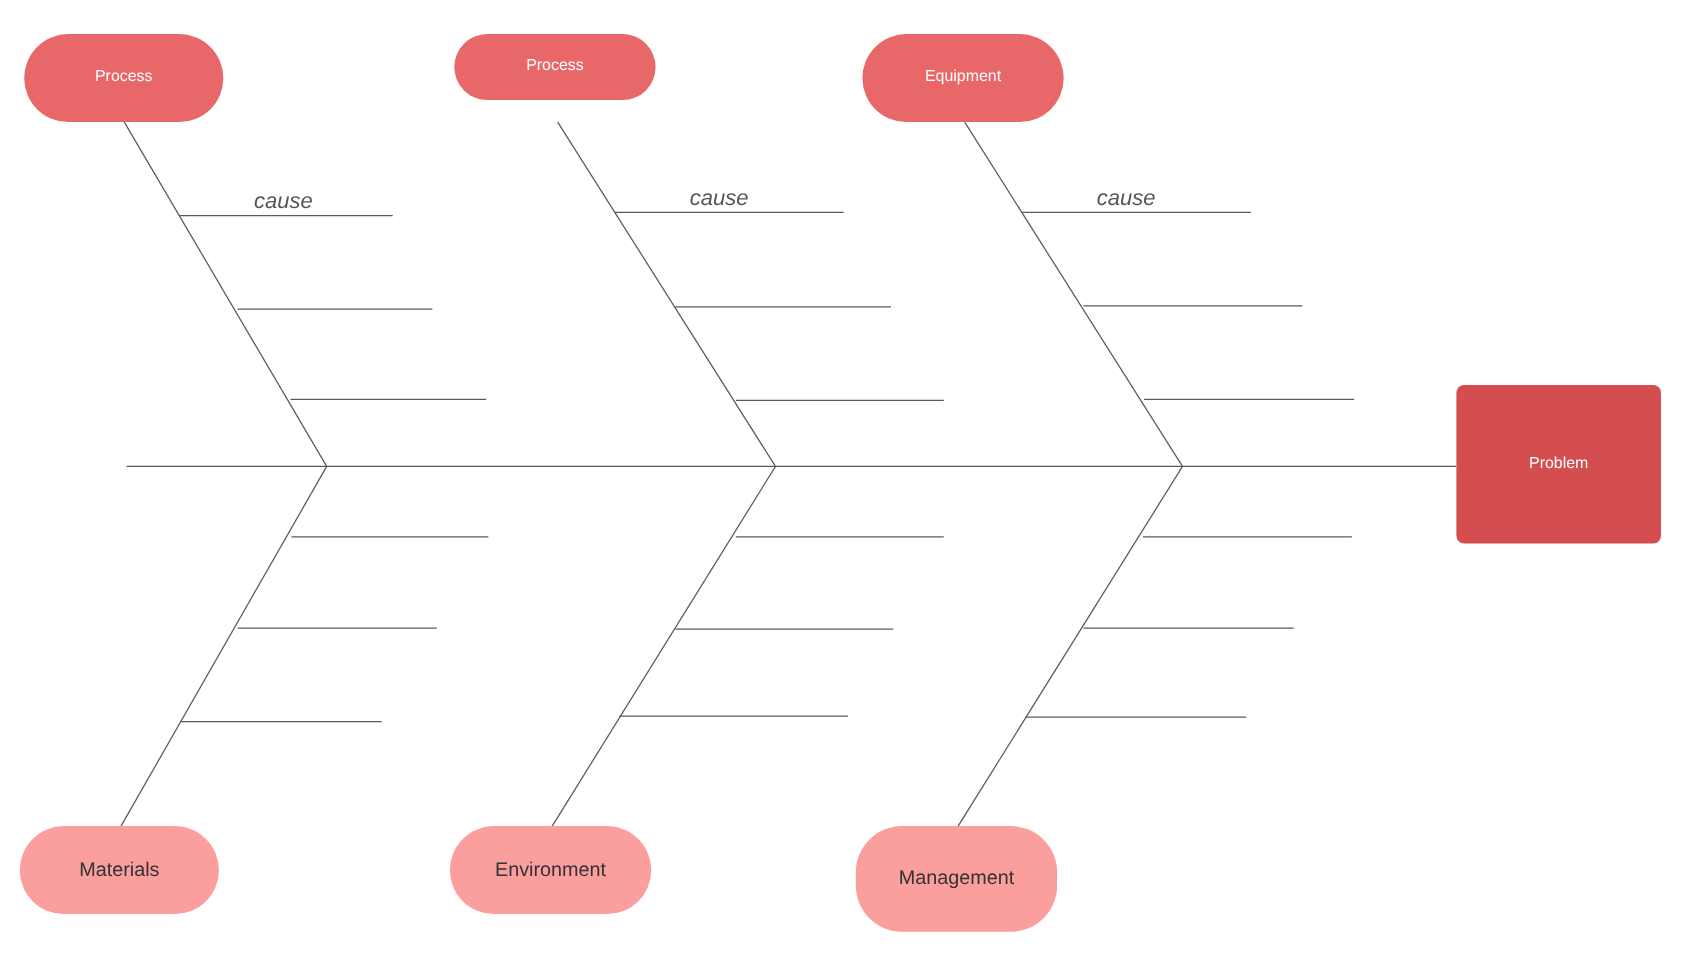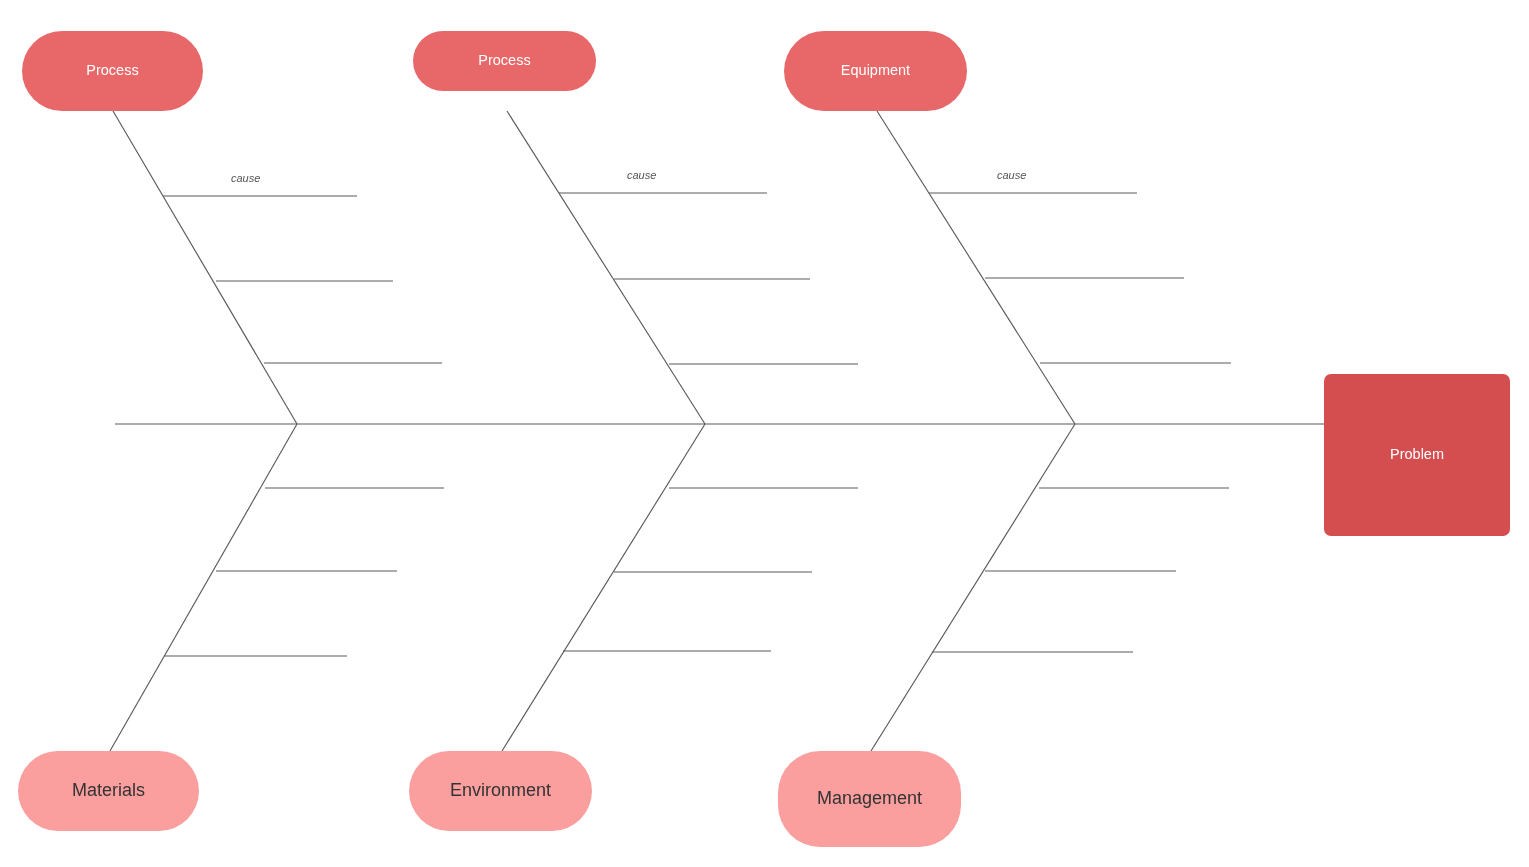--- a/index.html
+++ b/index.html
@@ -46,21 +46,21 @@
     font-size: 18px;
   }
   .problem-box {
     background: #d44e50;
     color: #ffffff;
     border-radius: 7px;
     font-size: 14.5px;
   }
   .cause-label {
     position: absolute;
-    font-size: 11px;
+    font-size: 20px;
     font-style: italic;
     color: #555555;
     white-space: nowrap;
   }
 </style>
 </head>
 <body>
 
 <div id="canvas">
 
@@ -106,21 +106,21 @@
       </div>
       <div class="node-box cat-bottom" style="left: 18px; top: 751px; width: 181px; height: 80px;">
         <span>Materials</span>
       </div>
       <div class="node-box cat-bottom" style="left: 409px; top: 751px; width: 183px; height: 80px; align-items: center;">
         <span>Environment</span>
       </div>
       <div class="node-box cat-bottom" style="left: 778px; top: 751px; width: 183px; height: 96px;">
         <span>Management</span>
       </div>
-      <div class="node-box problem-box" style="left: 1324px; top: 374px; width: 186px; height: 162px; align-items: center;">
+      <div class="node-box problem-box" style="left: 1324px; top: 350px; width: 186px; height: 144px; align-items: center;">
         <span>Problem</span>
       </div>
     </div>
   <div id="labels-layer">
       <div class="cause-label" style="left: 231px; top: 172px;">cause</div>
       <div class="cause-label" style="left: 627px; top: 169px;">cause</div>
       <div class="cause-label" style="left: 997px; top: 169px;">cause</div>
     </div>
 
 </div>

